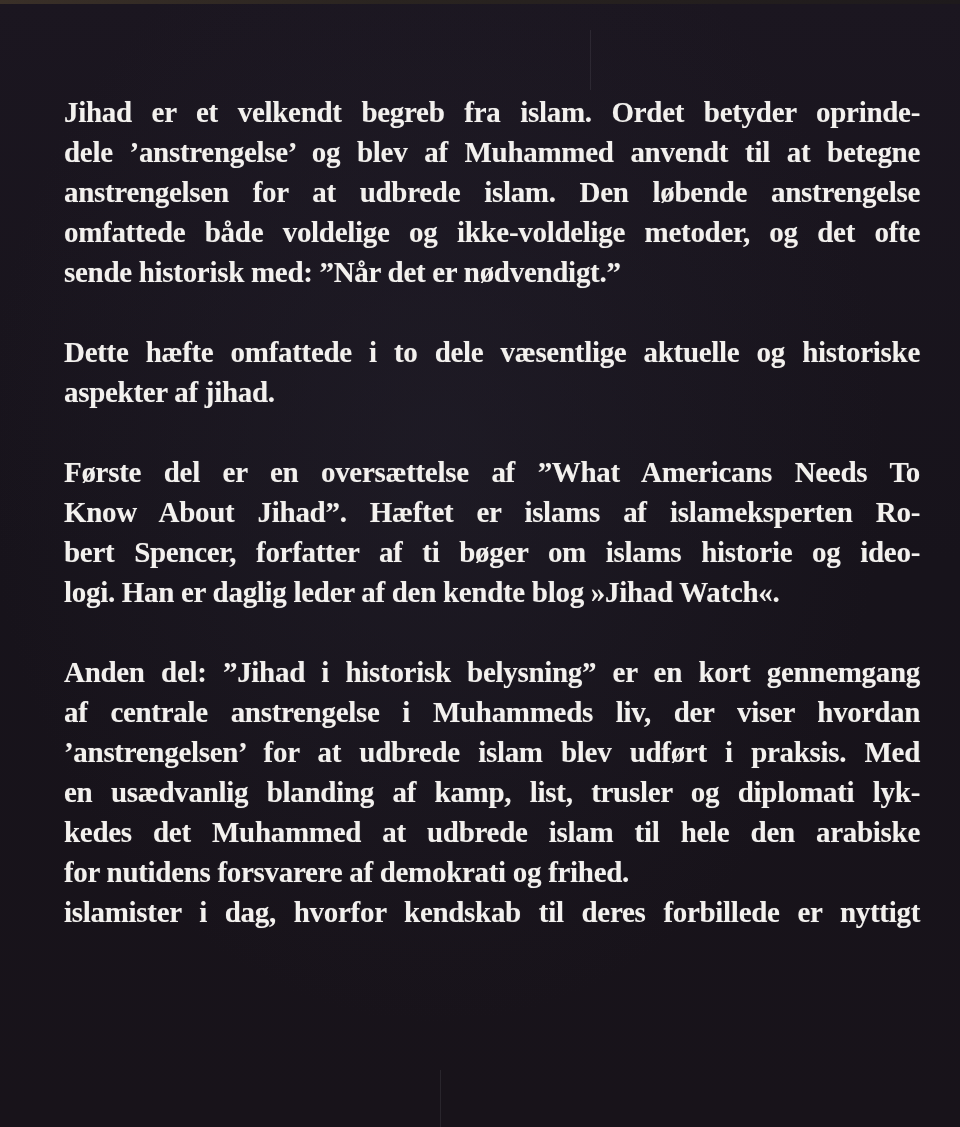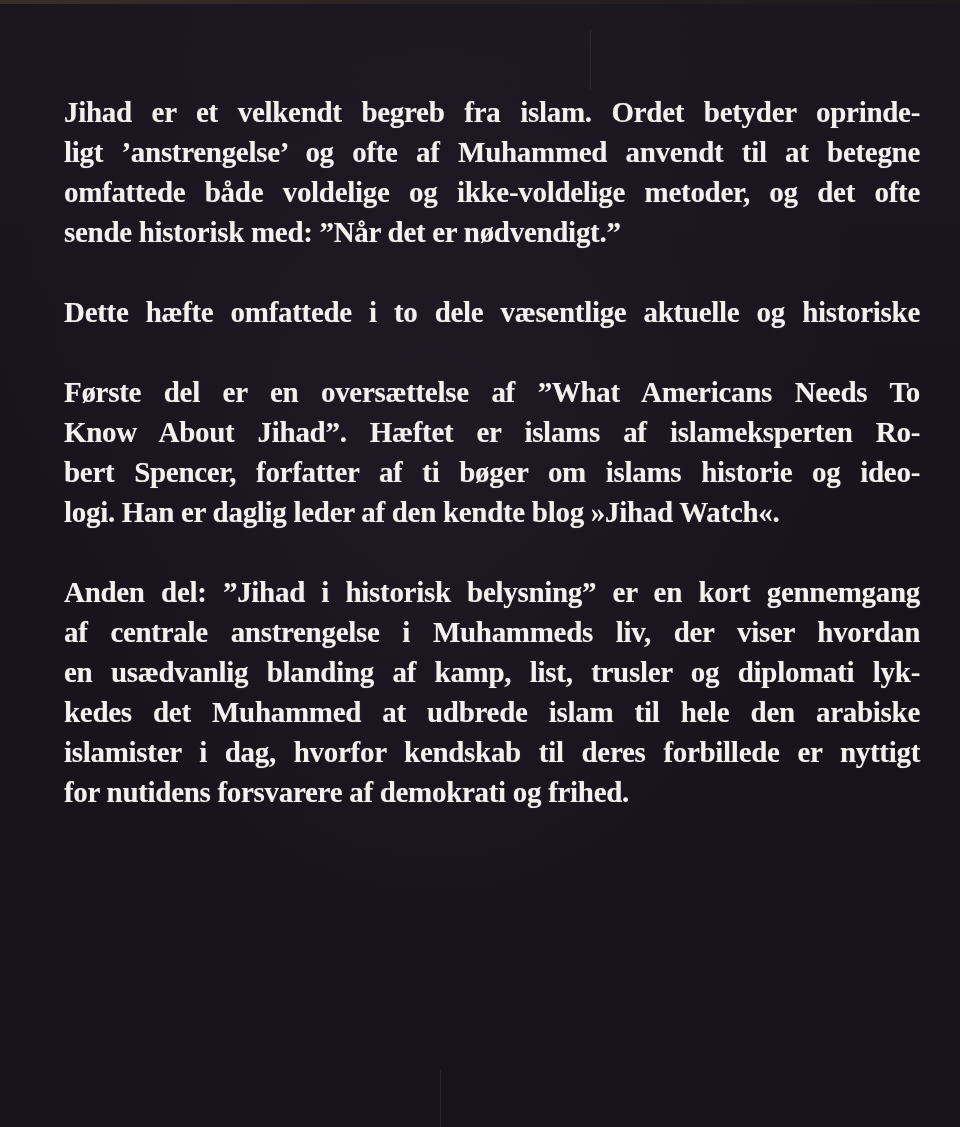--- a/index.html
+++ b/index.html
@@ -65,35 +65,38 @@
 <body>
 
 <div class="page">
   <div class="top-edge"></div>
   <div class="scratch" style="left:590px;top:30px;height:60px;"></div>
   <div class="scratch" style="left:440px;top:1070px;height:57px;"></div>
 
   <div class="text-block">
     <div class="para">
       <span class="line">Jihad er et velkendt begreb fra islam. Ordet betyder oprinde-</span>
-      <span class="line">ligt ’anstrengelse’ og ofte af Muhammed anvendt til at betegne</span>
+      <span class="line">dele ’anstrengelse’ og blev af Muhammed anvendt til at betegne</span>
+      <span class="line">anstrengelsen for at udbrede islam. Den løbende anstrengelse</span>
       <span class="line">omfattede både voldelige og ikke-voldelige metoder, og det ofte</span>
       <span class="line last">sende historisk med: ”Når det er nødvendigt.”</span>
     </div>
     <div class="para">
       <span class="line">Dette hæfte omfattede i to dele væsentlige aktuelle og historiske</span>
+      <span class="line last">aspekter af jihad.</span>
     </div>
     <div class="para">
       <span class="line">Første del er en oversættelse af ”What Americans Needs To</span>
       <span class="line">Know About Jihad”. Hæftet er islams af islameksperten Ro-</span>
       <span class="line">bert Spencer, forfatter af ti bøger om islams historie og ideo-</span>
       <span class="line last">logi. Han er daglig leder af den kendte blog »Jihad Watch«.</span>
     </div>
     <div class="para">
       <span class="line">Anden del: ”Jihad i historisk belysning” er en kort gennemgang</span>
       <span class="line">af centrale anstrengelse i Muhammeds liv, der viser hvordan</span>
+      <span class="line">’anstrengelsen’ for at udbrede islam blev udført i praksis. Med</span>
       <span class="line">en usædvanlig blanding af kamp, list, trusler og diplomati lyk-</span>
       <span class="line">kedes det Muhammed at udbrede islam til hele den arabiske</span>
+      <span class="line last">for nutidens forsvarere af demokrati og frihed.</span>
       <span class="line">islamister i dag, hvorfor kendskab til deres forbillede er nyttigt</span>
-      <span class="line last">for nutidens forsvarere af demokrati og frihed.</span>
     </div>
   </div>
 </div>
 
 </body></html>

